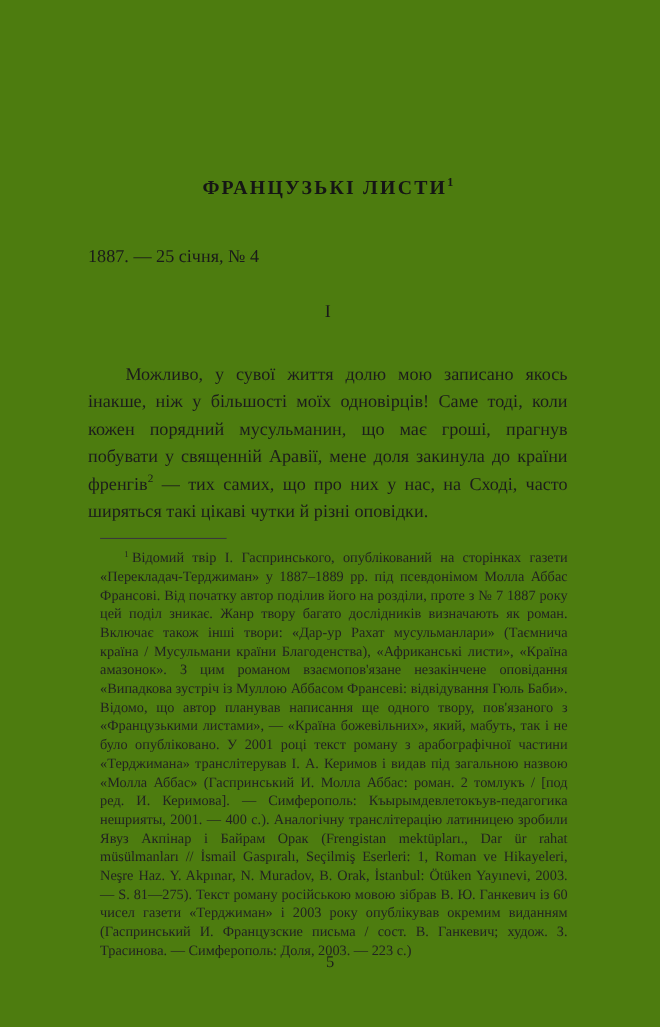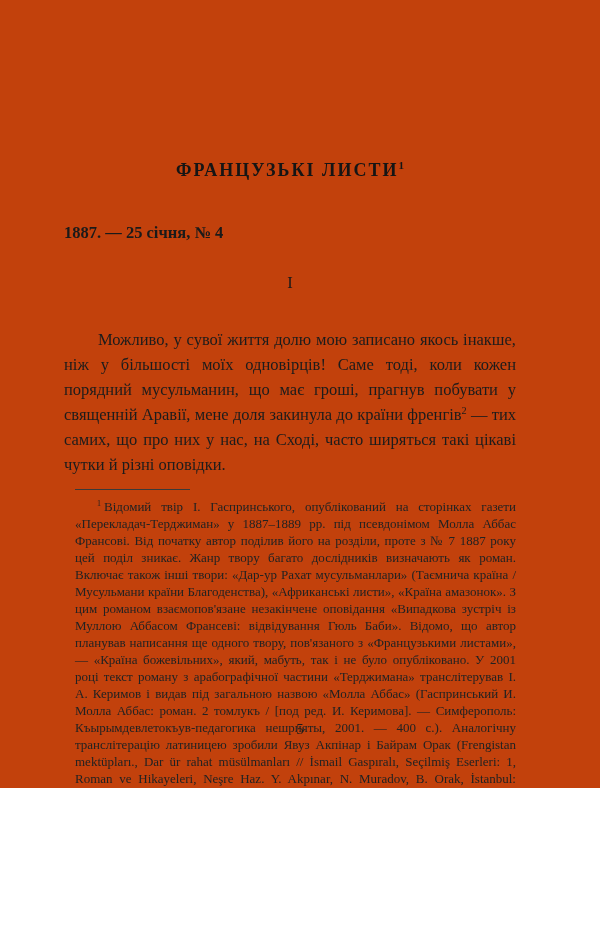--- a/index.html
+++ b/index.html
@@ -4,43 +4,43 @@
 <style>
   * { margin: 0; padding: 0; box-sizing: border-box; }
   html, body { background: #ffffff; }
   body {
     font-family: "Liberation Serif", "DejaVu Serif", serif;
     color: #1c1c1c;
   }
   .page {
     position: relative;
     width: 600px;
-    height: 788px;
+    height: 934px;
     margin: 0 auto;
-    background: #c2410c;
-    padding: 160px 84px 0 64px;
+    background: #4d7c0f;
+    padding: 160px 84px 0 80px;
     overflow: hidden;
   }
   .chapter-title {
     text-align: center;
     font-size: 18px;
     font-weight: 700;
     letter-spacing: 2px;
     color: #151515;
   }
   .chapter-title sup {
     font-size: 11px;
     letter-spacing: 0;
     vertical-align: super;
     line-height: 0;
   }
   .date-heading {
     margin-top: 42px;
     font-size: 16.5px;
-    font-weight: 700;
+    font-weight: 400;
     color: #1a1a1a;
   }
   .section-number {
     margin-top: 30px;
     text-align: center;
     font-size: 16.5px;
     color: #1a1a1a;
   }
   .body-text {
     margin-top: 34px;

